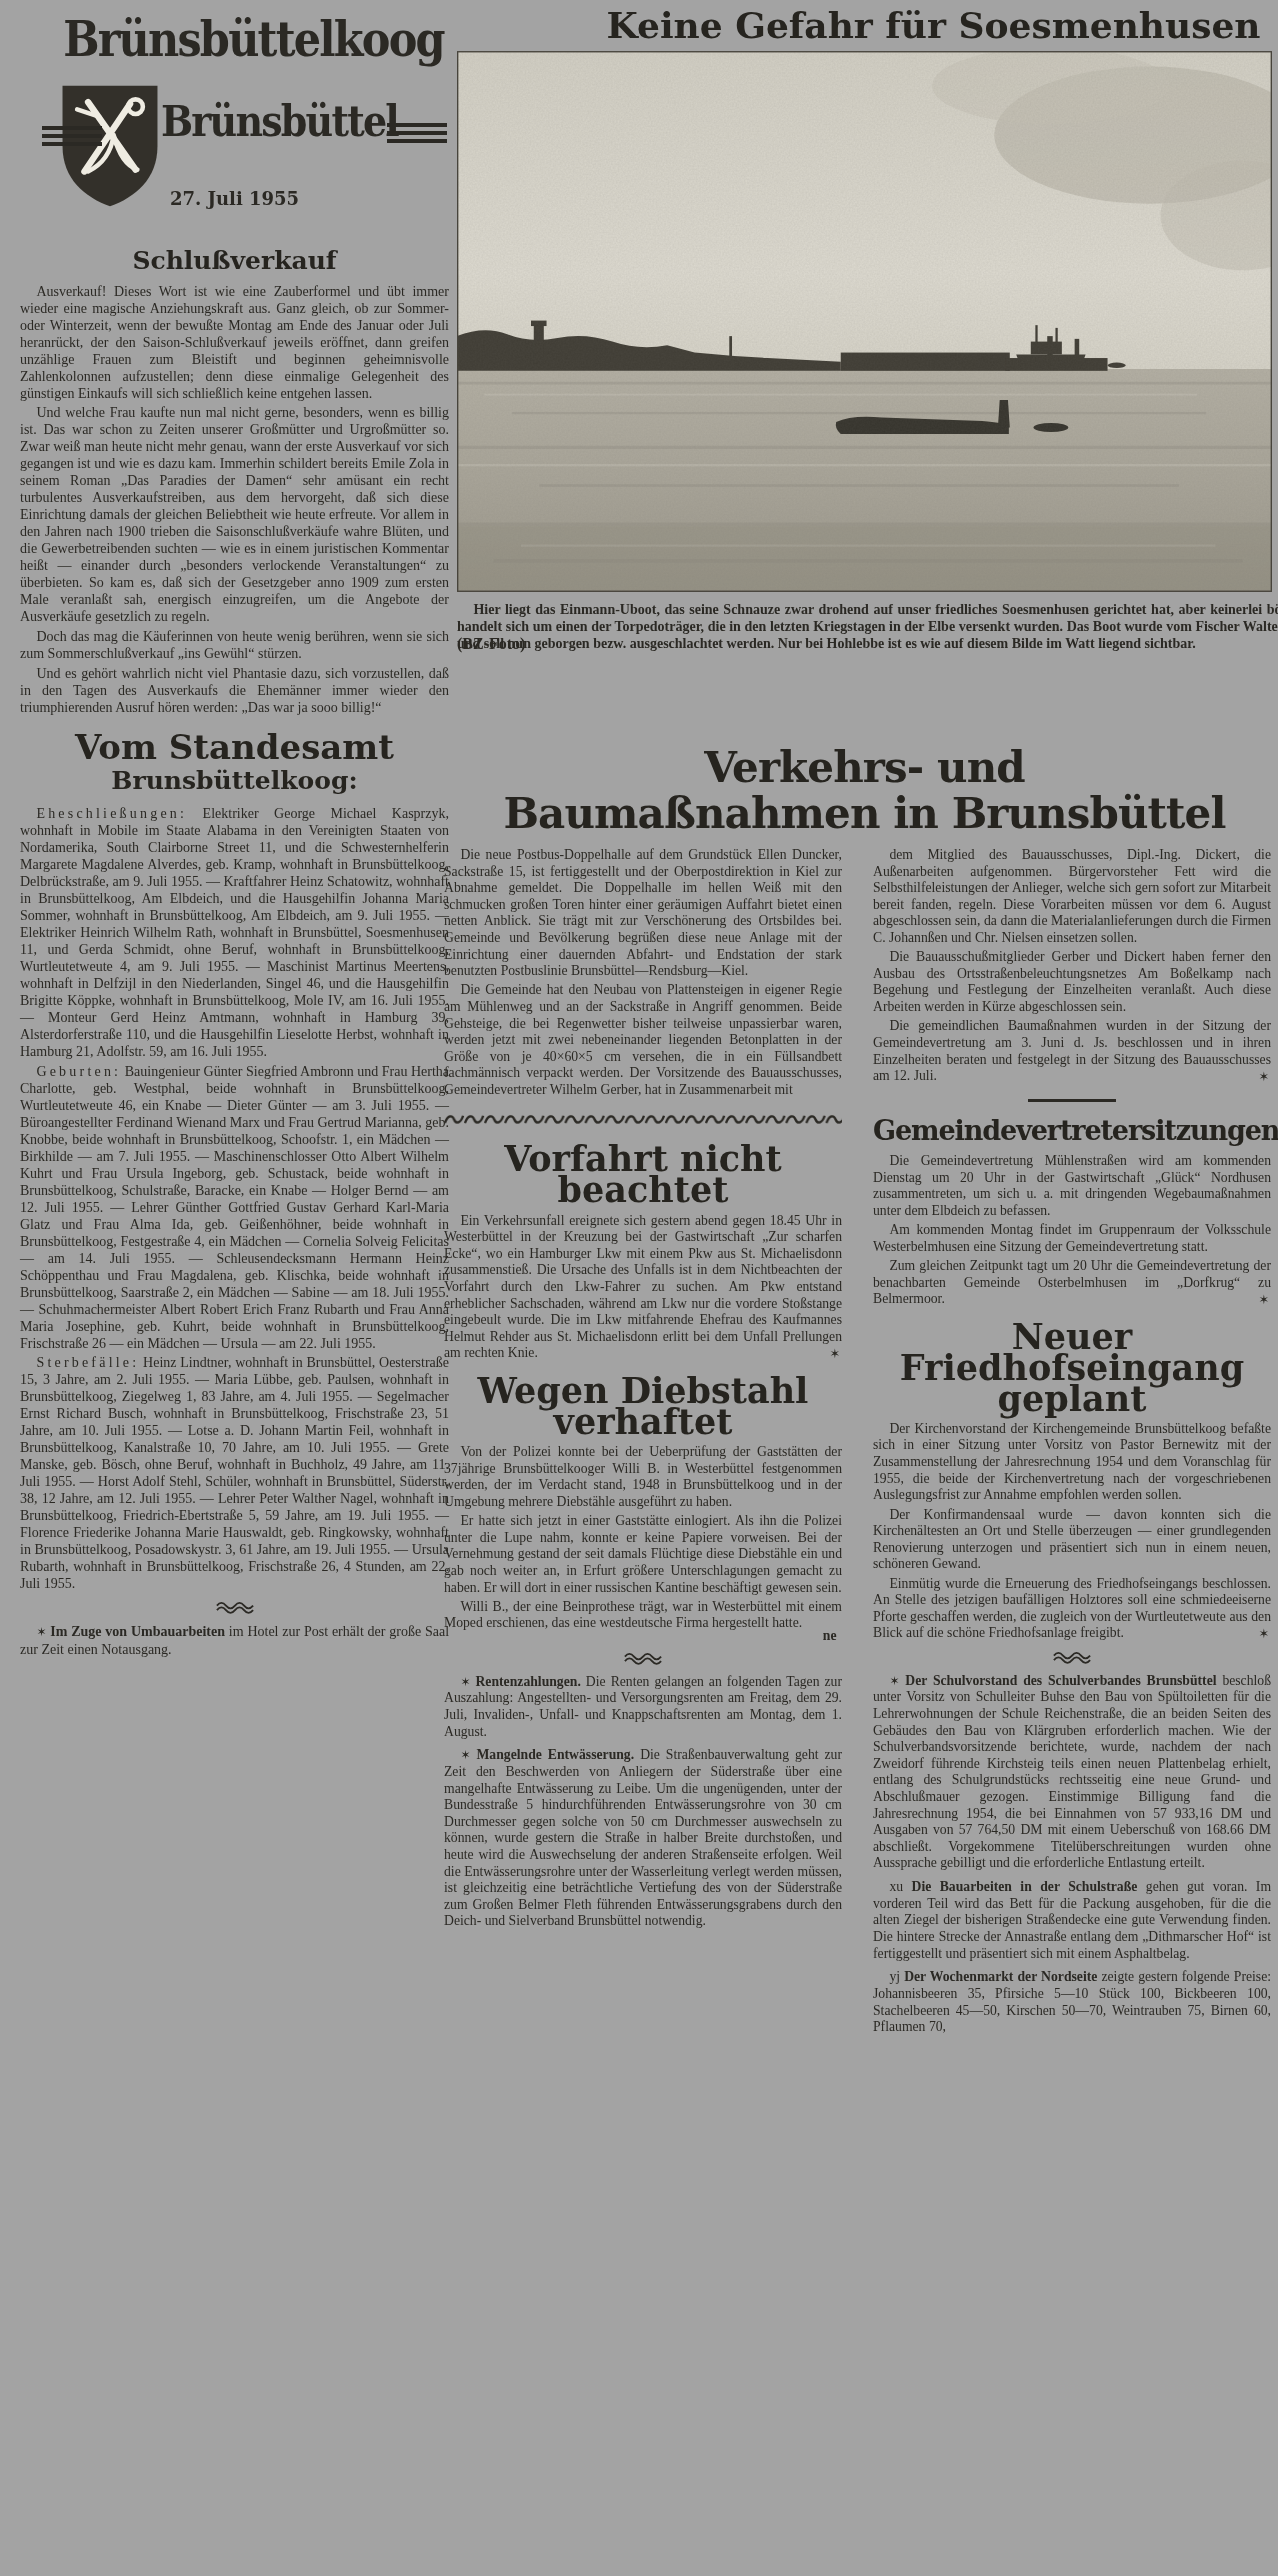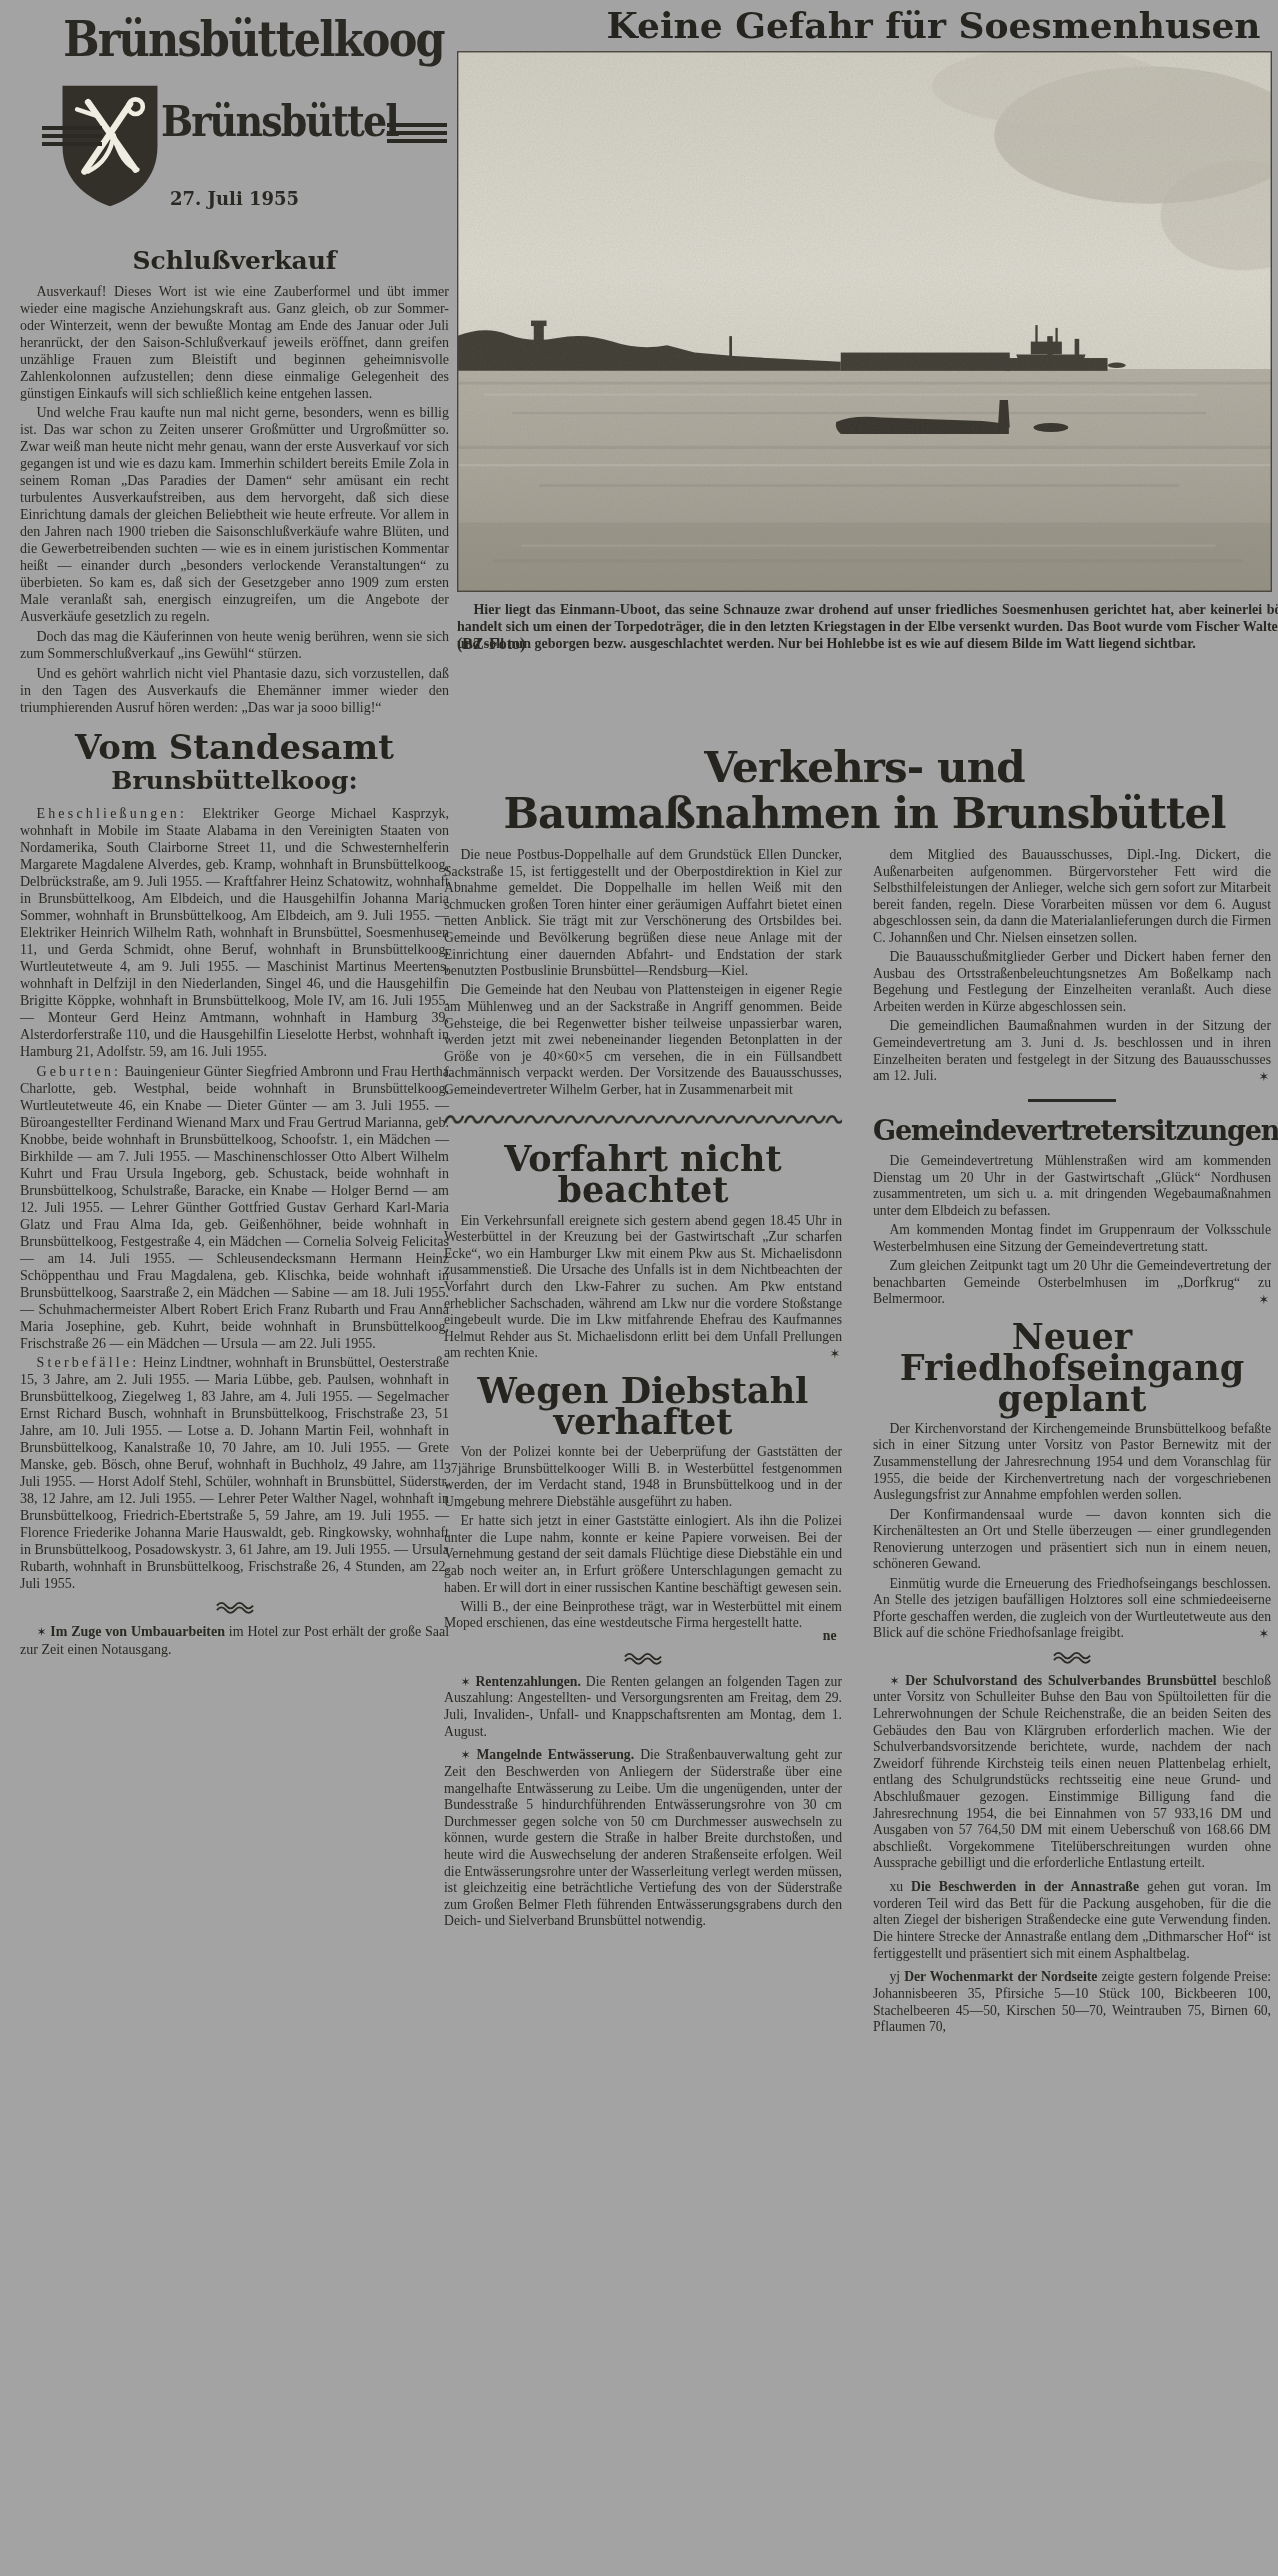--- a/index.html
+++ b/index.html
@@ -273,21 +273,21 @@
         </svg>
     </div>
 
     <p class="body-p note-block">
       <span class="notestar">✶</span>
       <span class="bold">Der Schulvorstand des Schulverbandes Brunsbüttel</span>
       <span>beschloß unter Vorsitz von Schulleiter Buhse den Bau von Spültoiletten für die Lehrerwohnungen der Schule Reichenstraße, die an beiden Seiten des Gebäudes den Bau von Klärgruben erforderlich machen. Wie der Schulverbandsvorsitzende berichtete, wurde, nachdem der nach Zweidorf führende Kirchsteig teils einen neuen Plattenbelag erhielt, entlang des Schulgrundstücks rechtsseitig eine neue Grund- und Abschlußmauer gezogen. Einstimmige Billigung fand die Jahresrechnung 1954, die bei Einnahmen von 57 933,16 DM und Ausgaben von 57 764,50 DM mit einem Ueberschuß von 168.66 DM abschließt. Vorgekommene Titelüberschreitungen wurden ohne Aussprache gebilligt und die erforderliche Entlastung erteilt.</span>
     </p>
     <p class="body-p note-block">
       <span>xu</span>
-      <span class="bold">Die Beschwerden in der Annastraße</span>
+      <span class="bold">Die Bauarbeiten in der Schulstraße</span>
       <span>gehen gut voran. Im vorderen Teil wird das Bett für die Packung ausgehoben, für die die alten Ziegel der bisherigen Straßendecke eine gute Verwendung finden. Die hintere Strecke der Annastraße entlang dem „Dithmarscher Hof“ ist fertiggestellt und präsentiert sich mit einem Asphaltbelag.</span>
     </p>
     <p class="body-p note-block">
       <span>yj</span>
       <span class="bold">Der Wochenmarkt der Nordseite</span>
       <span>zeigte gestern folgende Preise: Johannisbeeren 35, Pfirsiche 5—10 Stück 100, Bickbeeren 100, Stachelbeeren 45—50, Kirschen 50—70, Weintrauben 75, Birnen 60, Pflaumen 70,</span>
     </p>
   </div>
 
 </div>

